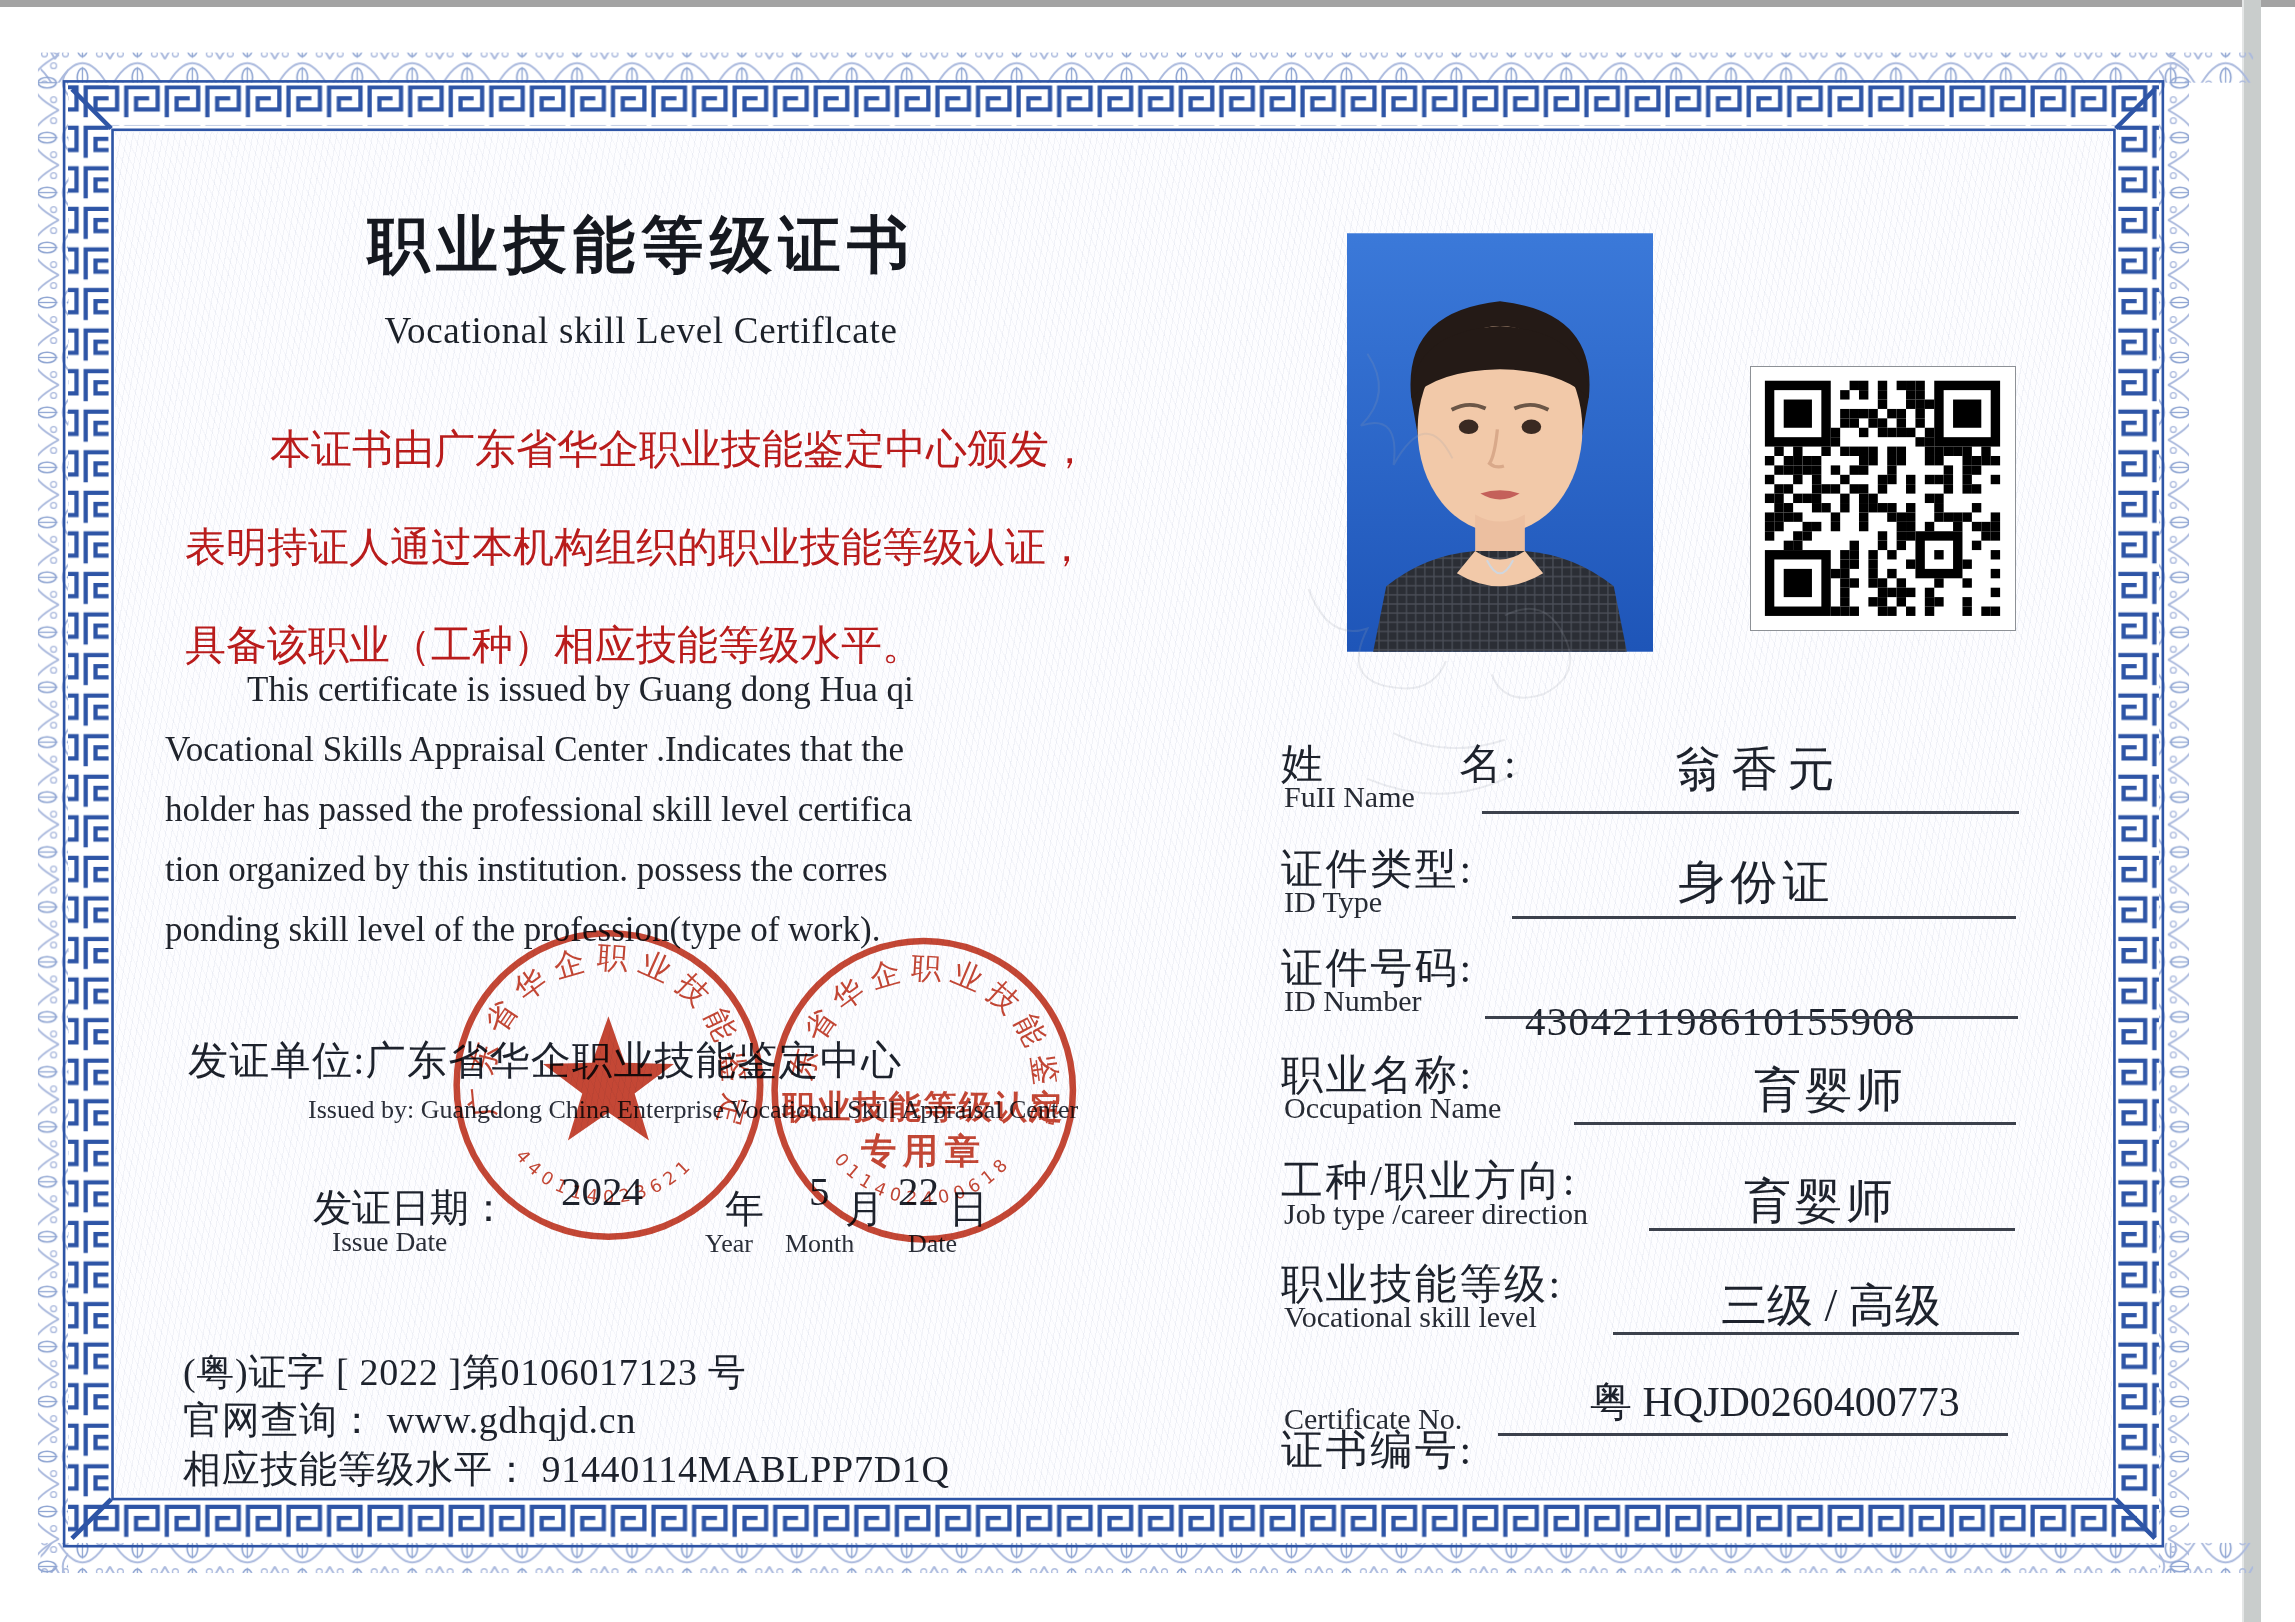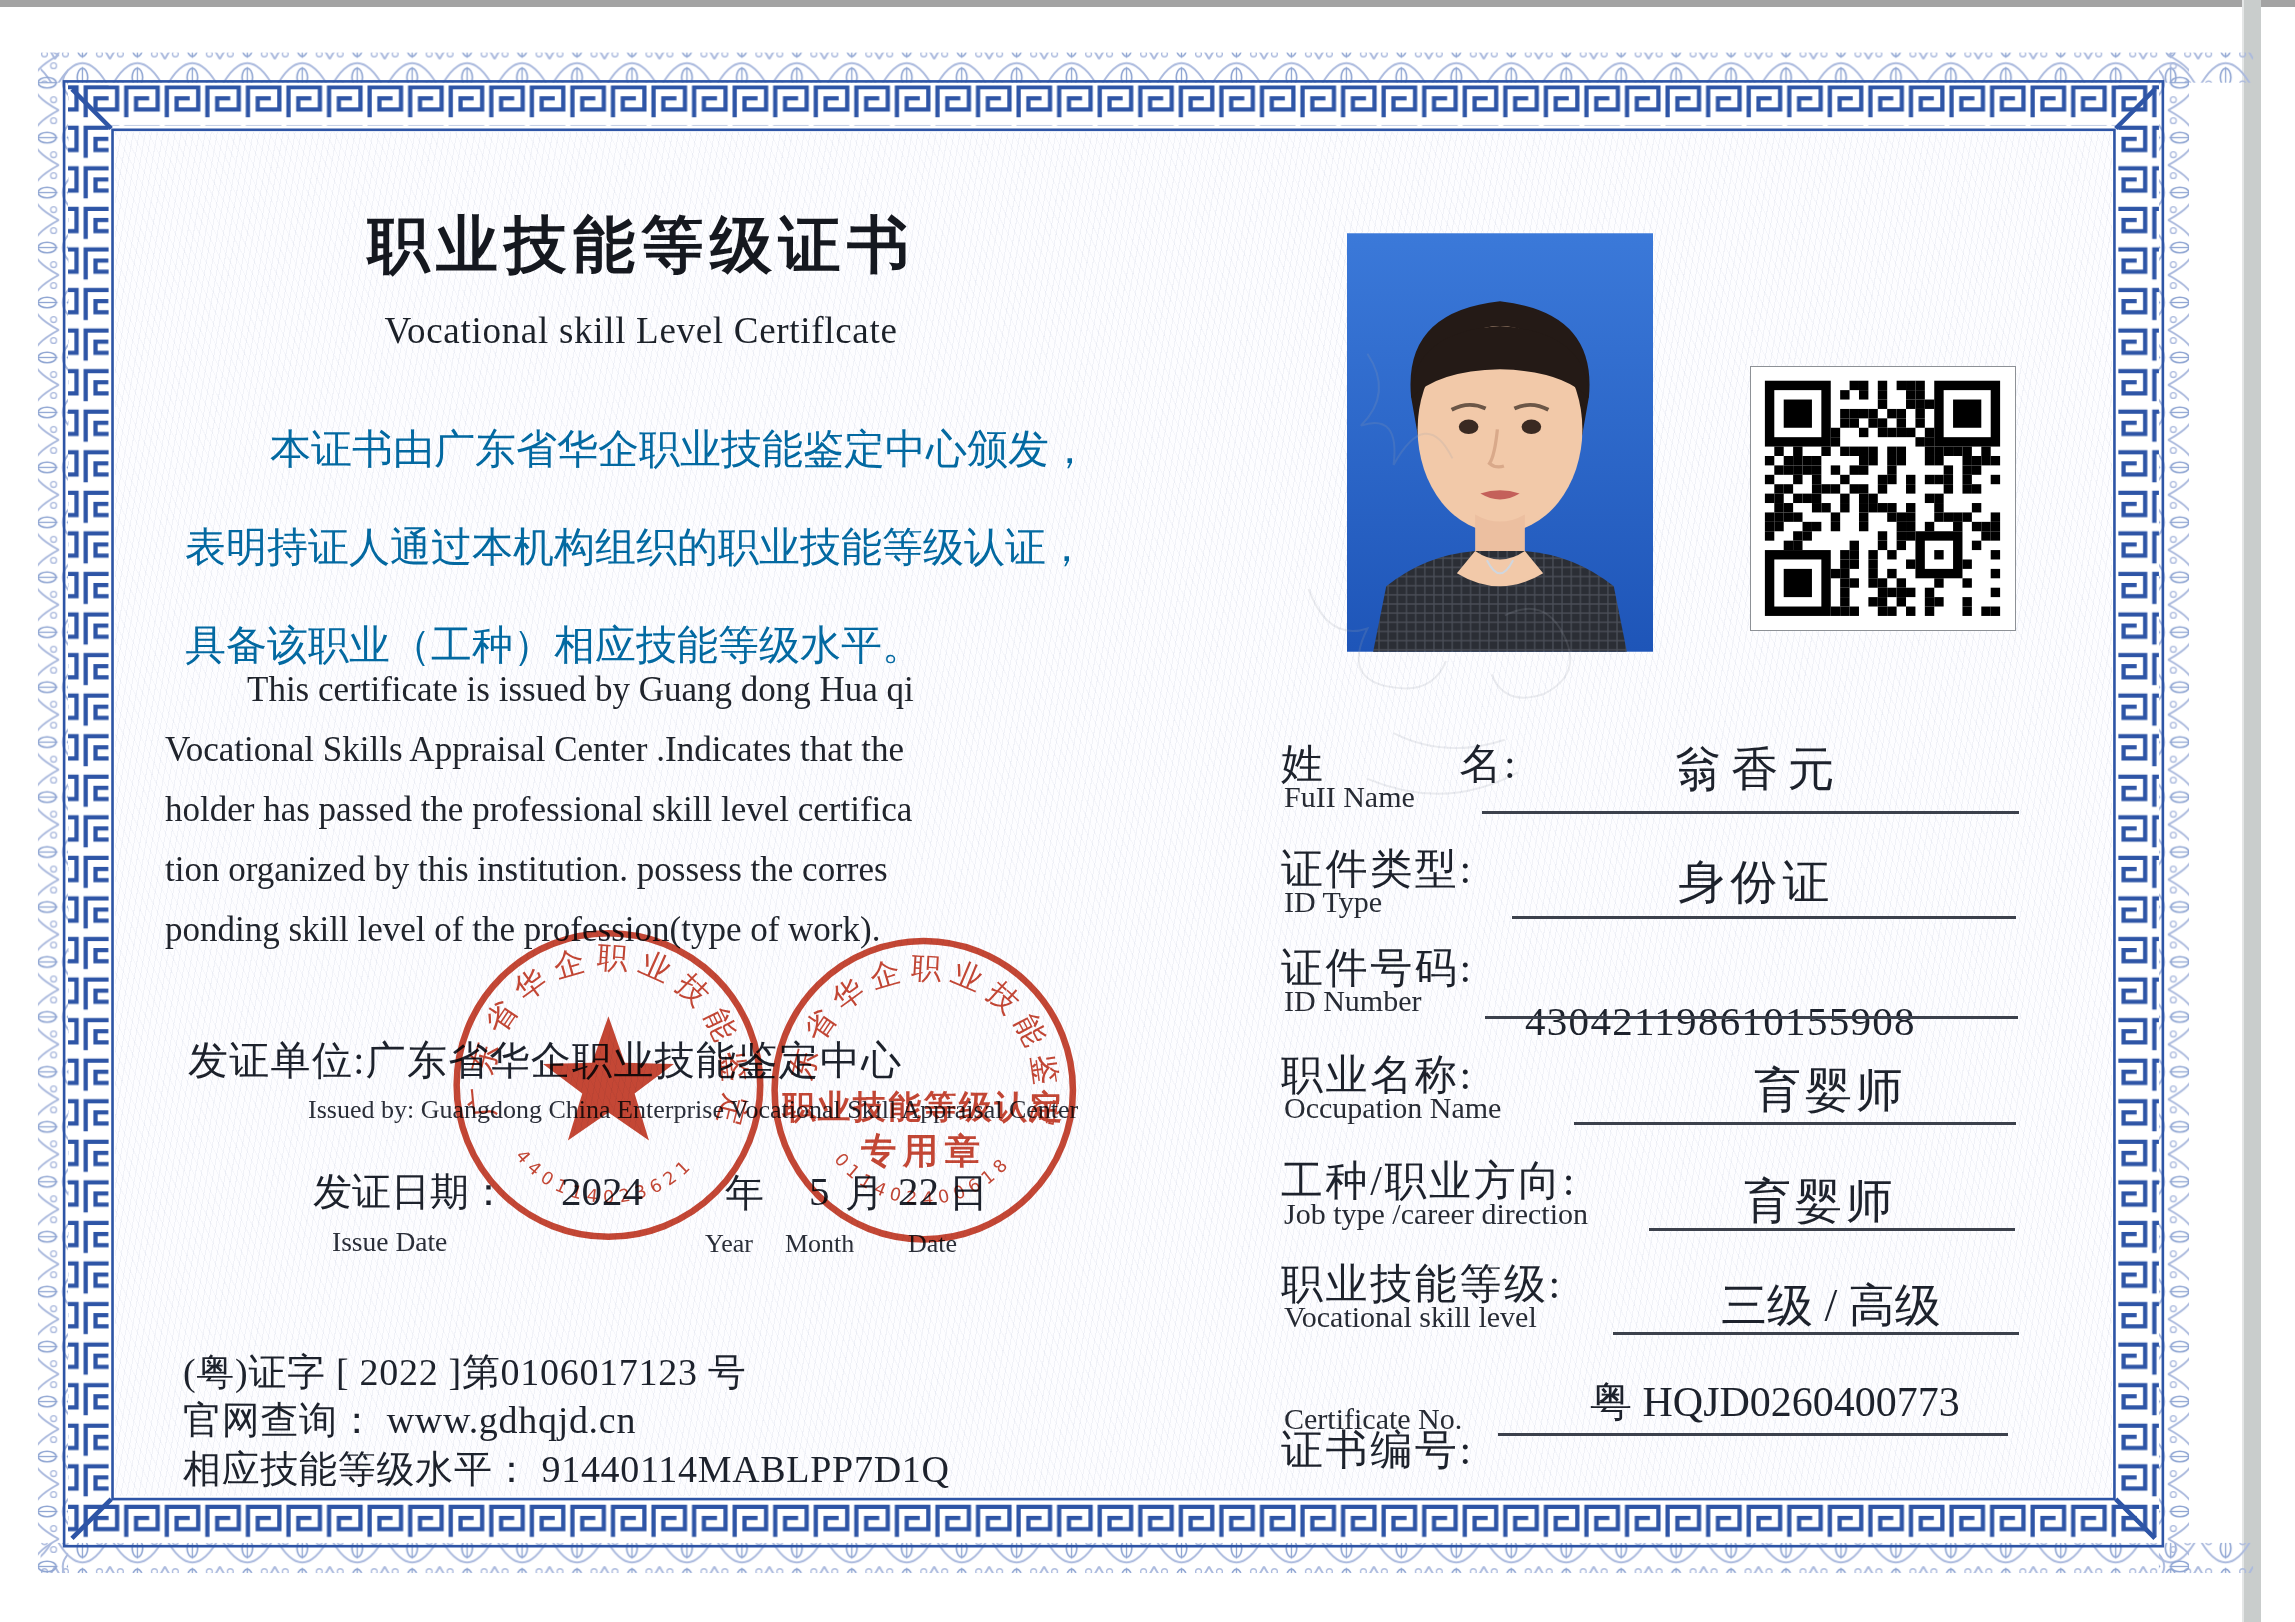--- a/index.html
+++ b/index.html
@@ -13,26 +13,26 @@
   .inner-area{left:115px;top:132px;width:1997px;height:1364px;
       background:
         repeating-linear-gradient(100deg, rgba(90,110,160,0.075) 0 1px, rgba(0,0,0,0) 1px 5.9px),
         repeating-linear-gradient(63deg, rgba(120,135,180,0.055) 0 1px, rgba(0,0,0,0) 1px 7.2px),
         #fdfdff;}
   
   .title-cn{left:275px;top:203px;width:733px;text-align:center;font-size:62px;font-weight:bold;
             letter-spacing:6.5px;color:#15181f;}
   .title-en{left:209px;top:309px;width:864px;text-align:center;font-size:37px;color:#1c2129;letter-spacing:0.7px;}
   .para-cn{left:185px;top:400px;width:946px;font-size:41px;line-height:98px;white-space:pre-line;
-           text-indent:85px;color:#0369a1;}
+           text-indent:85px;color:#b91c1c;}
   .para-en{left:165px;top:660px;width:965px;font-size:35px;line-height:60px;white-space:pre-line;
            text-indent:82px;color:#20242c;}
   .issued-cn{left:188px;top:1033px;font-size:40px;letter-spacing:1.3px;color:#1d222c;}
   .issued-en{left:308px;top:1095px;font-size:26px;color:#2a2e38;}
-  .date-cn{font-size:39px;color:#1d222c;}
+  .date-cn{font-size:39px;color:#1d222c;margin-top:16px;}
   .date-val{font-size:41px;color:#1d222c;}
   .date-en{font-size:26px;color:#2a2e38;}
   .gov-line{left:183px;font-size:38px;color:#1d222c;letter-spacing:0.7px;}
   
   .flabel-cn{left:1281px;font-size:42px;letter-spacing:2.6px;color:#1d222c;white-space:nowrap;}
   .flabel-en{left:1284px;font-size:30px;color:#272b34;white-space:nowrap;}
   .fvalue{font-size:47px;color:#1d222c;white-space:nowrap;}
   .funder{height:2.6px;background:#3c414c;}
   
   .photo{left:1347px;top:233px;width:306px;height:419px;}

